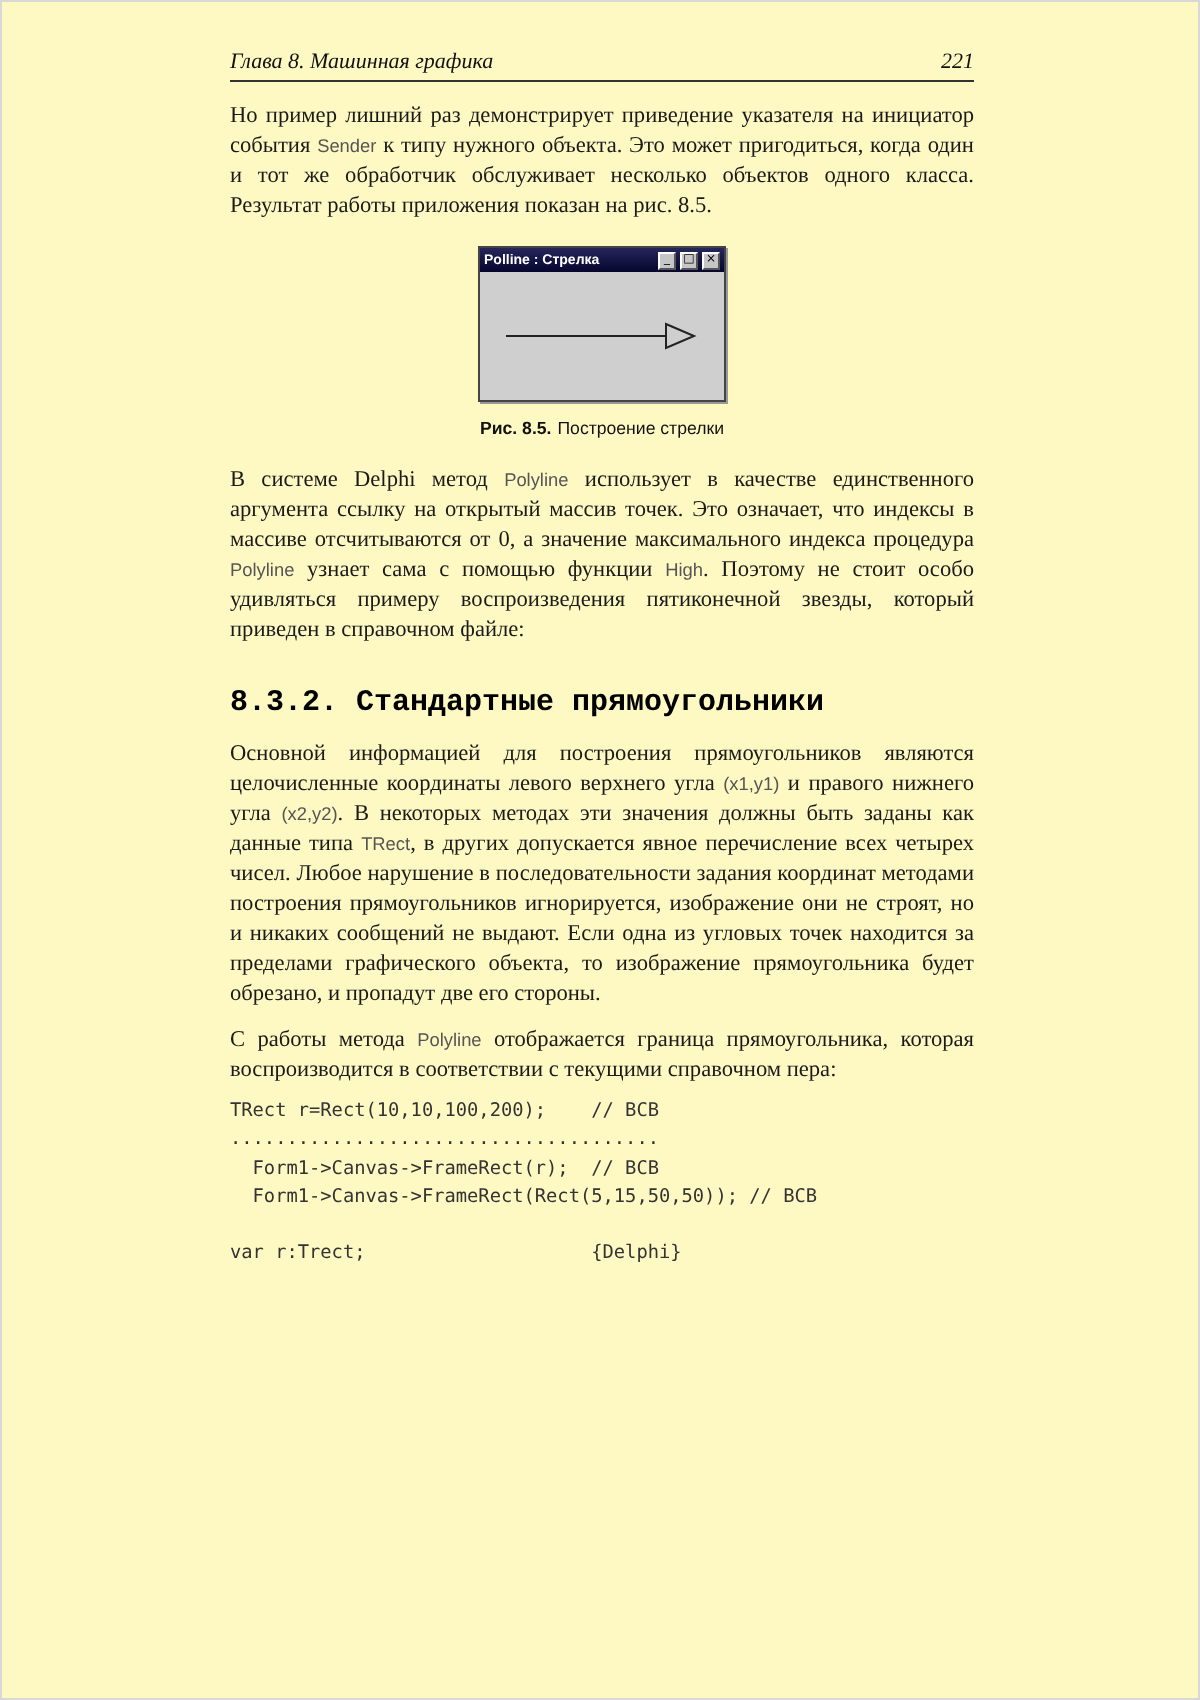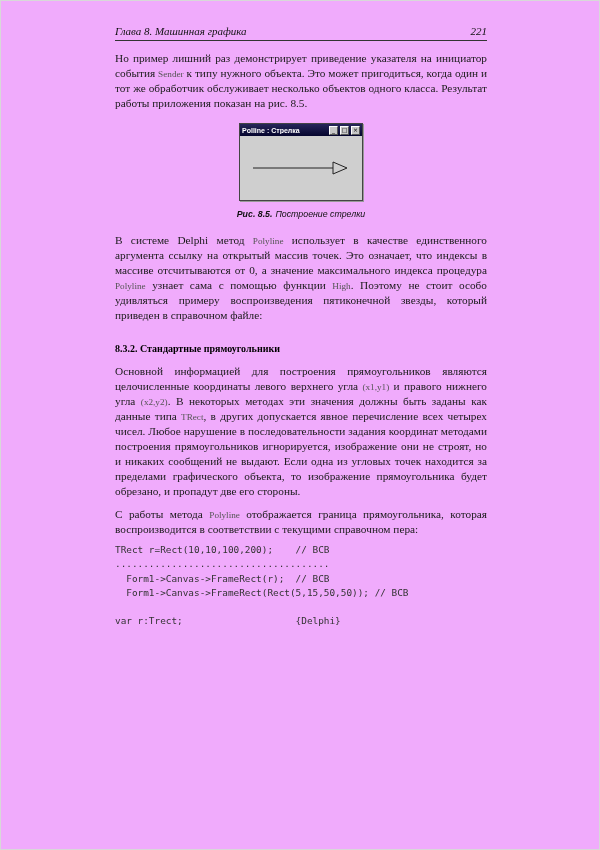--- a/index.html
+++ b/index.html
@@ -4,21 +4,21 @@
 <style>
   html,body{margin:0;padding:0;}
   body{
     width:600px;height:850px;
     background:#f2f2f2;
     font-family:"Liberation Serif", serif;
   }
   .page{
     width:600px;height:850px;
     box-sizing:border-box;
-    background:#f0abfc;
+    background:#fef9c3;
     border:1px solid #d8d8d8;
     position:relative;
     overflow:hidden;
   }
   .header{
     position:absolute;
     left:114px;right:112px;top:24px;
     display:flex;justify-content:space-between;align-items:flex-end;
     border-bottom:1px solid #333;
     padding-bottom:3px;
@@ -30,21 +30,21 @@
     left:114px;right:112px;top:50px;
     color:#1a1a1a;
   }
   p.body-text{
     margin:0 0 2px 0;
     font-size:11.3px;
     line-height:1.33;
     text-align:justify;
   }
   .inline-code{
-    font-family:Liberation Serif, serif;
+    font-family:Liberation Sans, sans-serif;
     font-size:9.2px;
     color:#555;
   }
   figure{margin:12px 0 14px 0;padding:0;}
   .window{
     width:122px;
     margin:0 auto;
     border:1px solid #444;
     box-shadow:1px 1px 0 #999;
     background:#c9c9c9;
@@ -80,34 +80,33 @@
     height:64px;
     background:#cfcfcf;
     display:flex;align-items:center;justify-content:center;
   }
   figcaption{
     margin-top:8px;
     text-align:center;
     font-family:"Liberation Sans", sans-serif;
     font-size:8.8px;
     color:#111;
-    font-style:italic;
   }
   figcaption b{margin-right:3px;}
   .code-block{
     font-family:"DejaVu Sans Mono", monospace;
     font-size:9.4px;
     line-height:1.5;
     white-space:pre;
     color:#333;
     margin:6px 0 4px 0;
   }
   h2.section{
-    font-family:Liberation Serif, serif;
-    font-size:10px;
+    font-family:Liberation Mono, monospace;
+    font-size:15px;
     font-weight:bold;
     color:#000;
     margin:20px 0 10px 0;
   }
   .spacer-sm{height:6px;}
 </style>
 </head>
 <body>
 
 <div class="page">

